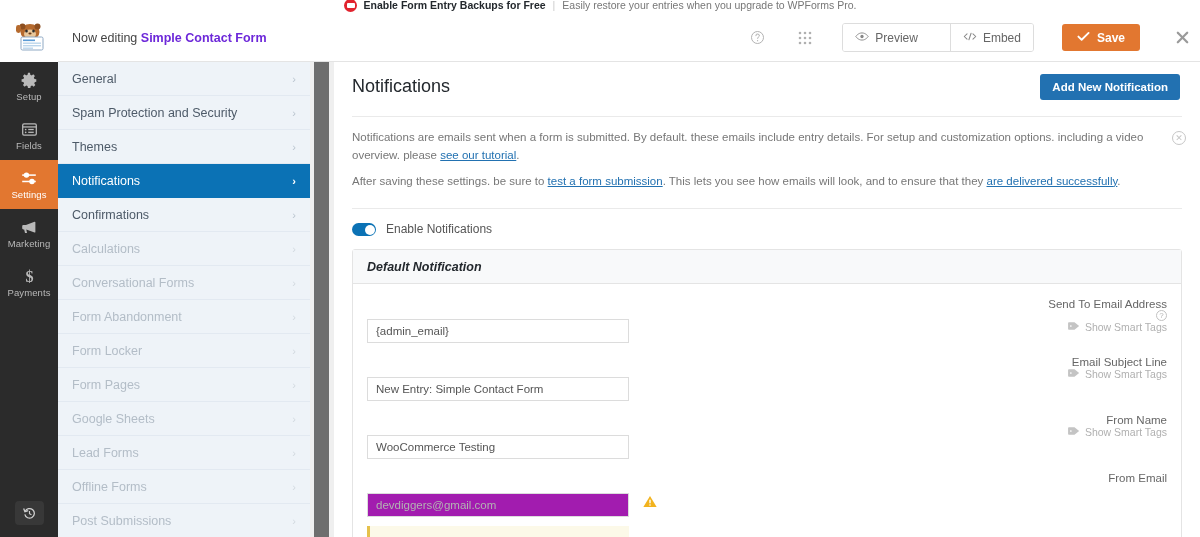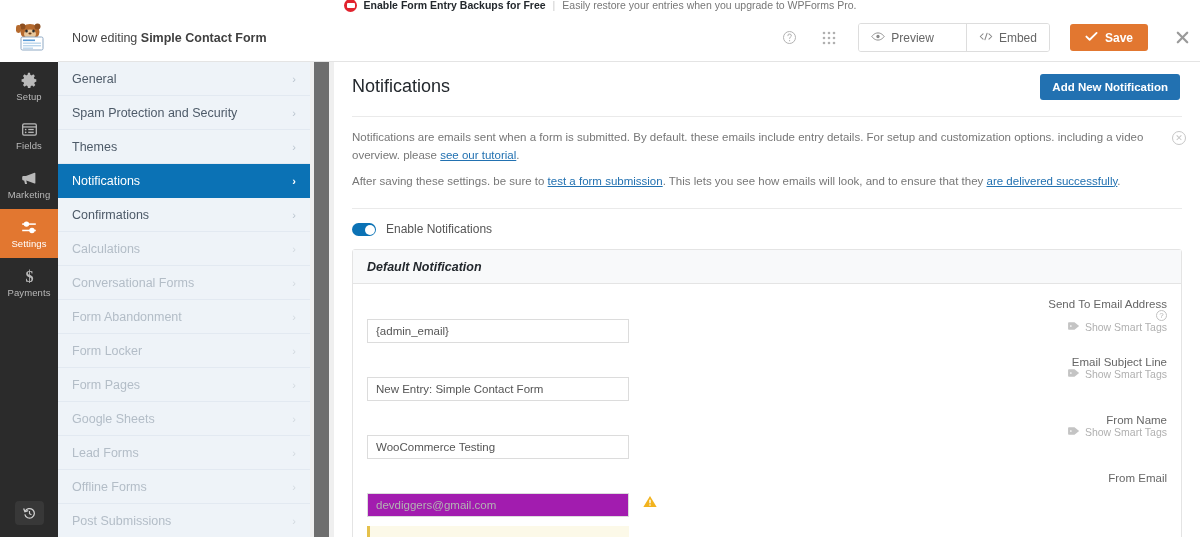--- a/index.html
+++ b/index.html
@@ -53,22 +53,22 @@
     cursor:pointer;
   }
 
   
   .header {
     position: absolute; left: 58px; top: 14px; width: 1142px; height: 48px;
     background:#fff; border-bottom: 1px solid #e4e4e4;
     display:flex; align-items:center; padding: 0 0 0 14px;
   }
   .now-editing { font-size: 12.5px; color:#444; }
-  .now-editing b { color:#404040; font-weight: bold;}
-  .header-right { margin-left:auto; display:flex; align-items:center; gap: 20px; padding-right: 8px;}
+  .now-editing b { color:#6d28d9; font-weight: bold;}
+  .header-right { margin-left:auto; display:flex; align-items:center; gap: 28px; padding-right: 8px;}
   .icon-btn { width: 19px; height:19px; display:flex;align-items:center;justify-content:center; cursor:pointer; color:#b0b0b0;}
   .btn-group { display:flex; border:1px solid #ddd; border-radius:3px; overflow:hidden; background:#fff;}
   .btn-group > div {
     display:flex; align-items:center; gap:6px; padding: 0 12px; height: 27px;
     font-size: 12px; color:#666; cursor:pointer; background:#fff;
   }
   .btn-group > div + div { border-left:1px solid #ddd;margin-left:20px; }
   .save-btn {
     display:flex; align-items:center; gap:7px; height: 27px; padding: 0 15px;
     background:#e27730; color:#fff; font-size:12px; font-weight:bold; border-radius:3px; cursor:pointer;
@@ -208,39 +208,39 @@
           <line x1="2" y1="7" x2="18" y2="7"></line>
           <circle cx="5.5" cy="10" r="1" fill="currentColor" stroke="none"></circle>
           <circle cx="5.5" cy="13.3" r="1" fill="currentColor" stroke="none"></circle>
           <line x1="8.5" y1="10" x2="15" y2="10"></line>
           <line x1="8.5" y1="13.3" x2="15" y2="13.3"></line>
         </svg>
       </span>
       <span class="rl">Fields</span>
     </div>
 
-    <div class="rail-item">
-      <span class="rail-icon">
-        <svg width="18" height="17" viewBox="0 0 20 20" fill="currentColor">
-          <path d="M16.5 3.2L6.4 7.1H3.3A1.3 1.3 0 002 8.4v2.6a1.3 1.3 0 001.3 1.3h1l1 4.3h2.4l-.9-4.3 9.7 3.6c.5.2 1-.2 1-.7V3.9c0-.5-.5-.9-1-.7z"></path>
-        </svg>
-      </span>
-      <span class="rl">Marketing</span>
-    </div>
-
     <div class="rail-item active">
       <span class="rail-icon">
         <svg width="18" height="17" viewBox="0 0 20 20" fill="none" stroke="currentColor" stroke-width="1.8">
           <line x1="2" y1="6" x2="18" y2="6"></line>
           <line x1="2" y1="13.5" x2="18" y2="13.5"></line>
           <circle cx="7" cy="6" r="2.3" fill="currentColor"></circle>
           <circle cx="13.5" cy="13.5" r="2.3" fill="currentColor"></circle>
         </svg>
       </span>
       <span class="rl">Settings</span>
+    </div>
+
+    <div class="rail-item">
+      <span class="rail-icon">
+        <svg width="18" height="17" viewBox="0 0 20 20" fill="currentColor">
+          <path d="M16.5 3.2L6.4 7.1H3.3A1.3 1.3 0 002 8.4v2.6a1.3 1.3 0 001.3 1.3h1l1 4.3h2.4l-.9-4.3 9.7 3.6c.5.2 1-.2 1-.7V3.9c0-.5-.5-.9-1-.7z"></path>
+        </svg>
+      </span>
+      <span class="rl">Marketing</span>
     </div>
 
     <div class="rail-item">
       <span class="rail-icon">
         <svg width="17" height="17" viewBox="0 0 20 20">
           <text x="10" y="16.5" text-anchor="middle" font-family="Liberation Serif, serif" font-size="19" font-weight="bold" fill="currentColor">$</text>
         </svg>
       </span>
       <span class="rl">Payments</span>
     </div>

